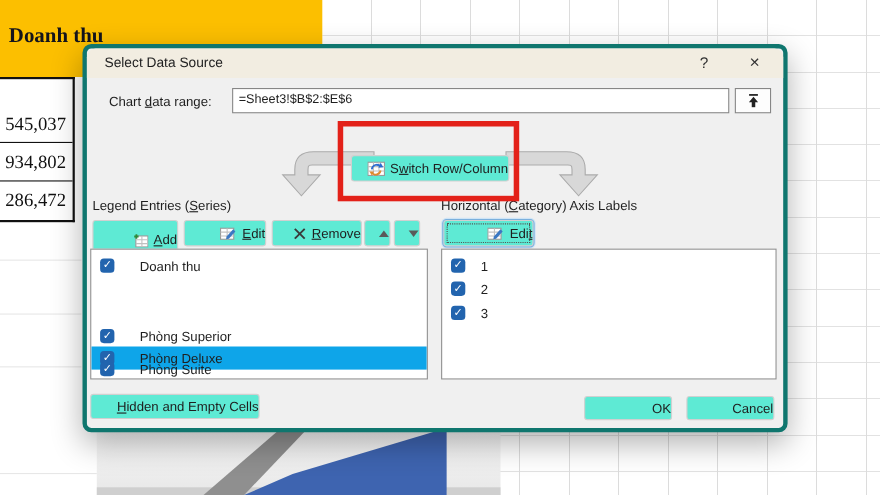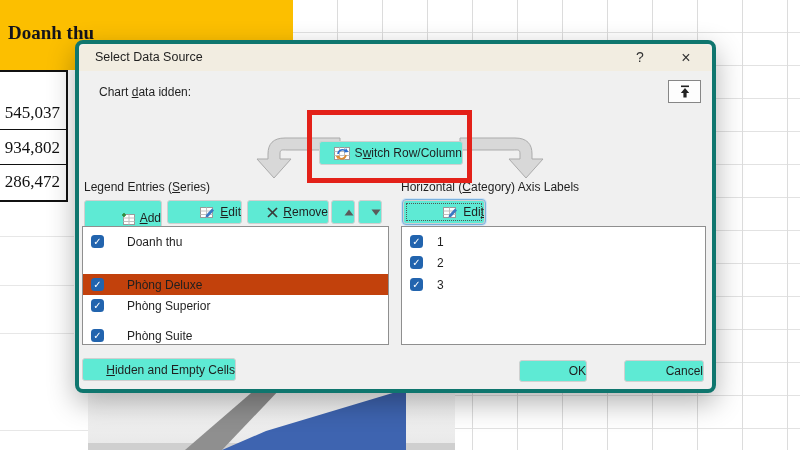--- a/index.html
+++ b/index.html
@@ -39,21 +39,21 @@
     box-sizing:border-box;display:flex;align-items:center;justify-content:center;}
   .btn{background:#5eead4;border:1px solid #d0d0d0;border-radius:3px;box-sizing:border-box;
     display:flex;align-items:center;justify-content:flex-end;font-size:12px;gap:5px;cursor:pointer;}
   .redbox{left:228px;top:66px;width:165px;height:73px;border:5px solid #e32119;
     box-sizing:border-box;z-index:30;}
   .switchbtn{left:240px;top:97px;width:144px;height:24px;z-index:20;}
   .seclabel{font-size:12px;top:136px;}
   .listbox{top:182px;width:307px;height:119px;background:#fff;border:1px solid #8f8f8f;
     box-sizing:border-box;overflow:hidden;}
   .lrow{position:absolute;left:0;width:100%;height:21px;display:flex;align-items:center;cursor:default;}
-  .lrow.sel{background:#c2410c;}
+  .lrow.sel{background:#0ea5e9;margin-top:41px;}
   .cb{position:absolute;left:8px;width:13px;height:13px;background:#2264ae;border-radius:3.5px;
     color:#fff;font-size:10px;line-height:13px;text-align:center;}
   .cb::after{content:"✓";}
   .ilabel{font-size:12px;}
   .footerbtn{font-size:12px;}
   .focusring{outline:1px solid #7ab0dd;box-shadow:0 0 0 2px #cfe4f5;}
   .focusring::after{content:"";position:absolute;inset:2px;border:1px dotted #555;}
   svg{display:block;}
 </style>
 </head>
@@ -82,21 +82,22 @@
   <polygon points="134,65 178,46 318,4 318,65" fill="#3e64b0"></polygon>
 </svg>
 
 <div class="abs dialog">
 
   <div class="abs titlebar"></div>
   <div class="abs title">Select Data Source</div>
   <div class="abs winbtn" style="left:550px">?</div>
   <div class="abs winbtn" style="left:596px;font-size:16px">×</div>
 
-  <div class="abs lbl12" style="left:20px;top:41px"><span>Chart </span><span class="u">d</span><span>ata idden:</span></div>
+  <div class="abs lbl12" style="left:20px;top:41px"><span>Chart </span><span class="u">d</span><span>ata range:</span></div>
+  <div class="abs input">=Sheet3!$B$2:$E$6</div>
   <div class="abs rangebtn">
     <svg width="12" height="13" viewBox="0 0 12 13">
       <rect x="2" y="0.5" width="8" height="1.6" fill="#222"></rect>
       <path d="M6 3 L10.2 8 H7.6 V12.4 H4.4 V8 H1.8 Z" fill="#222"></path>
     </svg>
   </div>
 
   <svg class="abs" style="left:162px;top:88px" width="100" height="48" viewBox="0 0 100 48">
     <path d="M99 6 L44 6 C32 6 27 12 27 22 L27 27 L16 27 L33 46 L50 27 L39 27 L39 22 C39 17 41 18 46 18 L99 18 Z" fill="#d8d8d8" stroke="#ababab" stroke-width="1"></path>
   </svg>
@@ -204,15 +205,15 @@
     </div>
     <div class="lrow" style="top:47px">
       <span class="cb"></span>
       <span class="ilabel" style="margin-left:35px">3</span>
     </div>
   </div>
 
   <div class="abs btn footerbtn" style="left:3px;top:314px;width:154px;height:23px">
     <span><span></span><span class="u">H</span><span>idden and Empty Cells</span></span>
   </div>
-  <div class="abs btn footerbtn" style="left:440px;top:316px;width:68px;height:22px">OK</div>
+  <div class="abs btn footerbtn" style="left:452px;top:316px;width:80px;height:22px">OK</div>
   <div class="abs btn footerbtn" style="left:545px;top:316px;width:80px;height:22px">Cancel</div>
 </div>
 
 </body></html>

